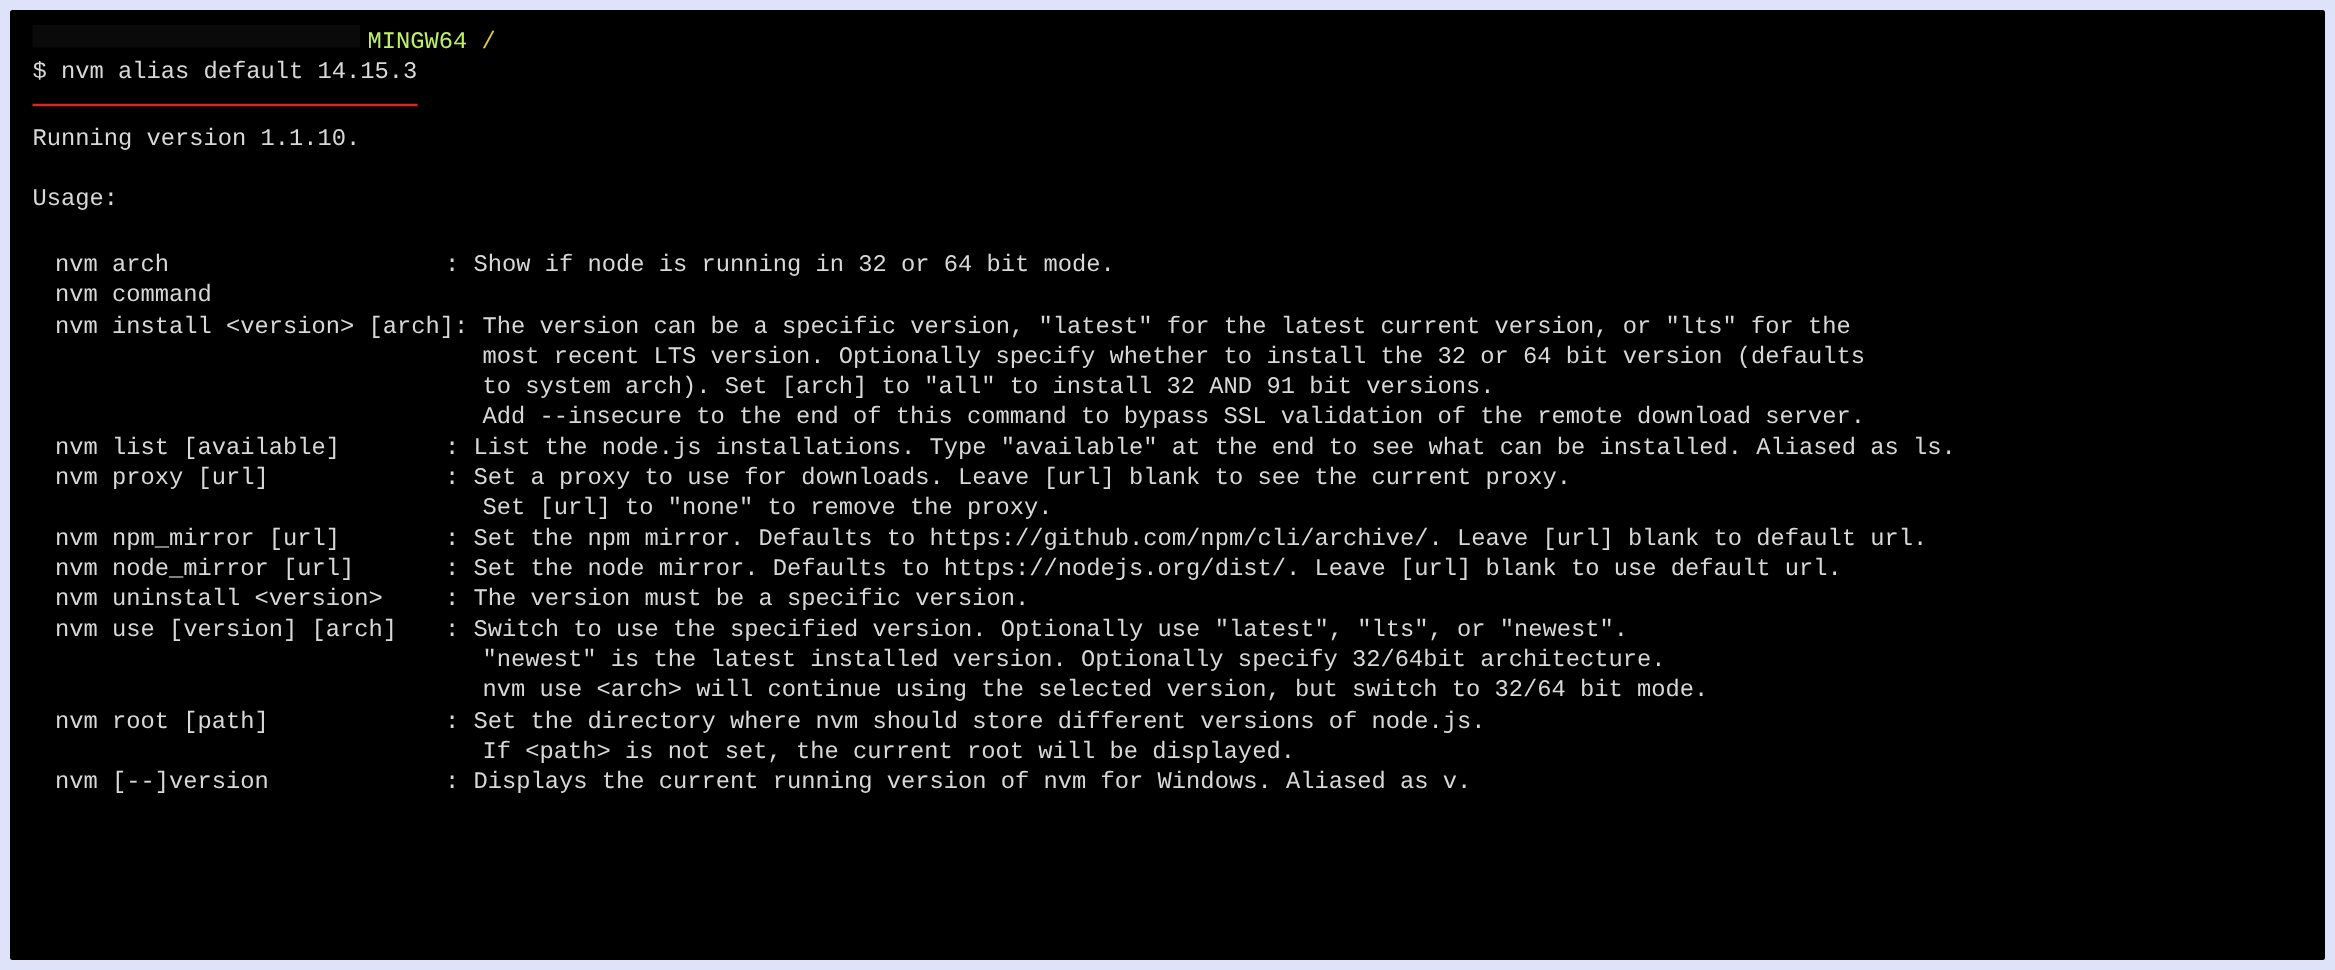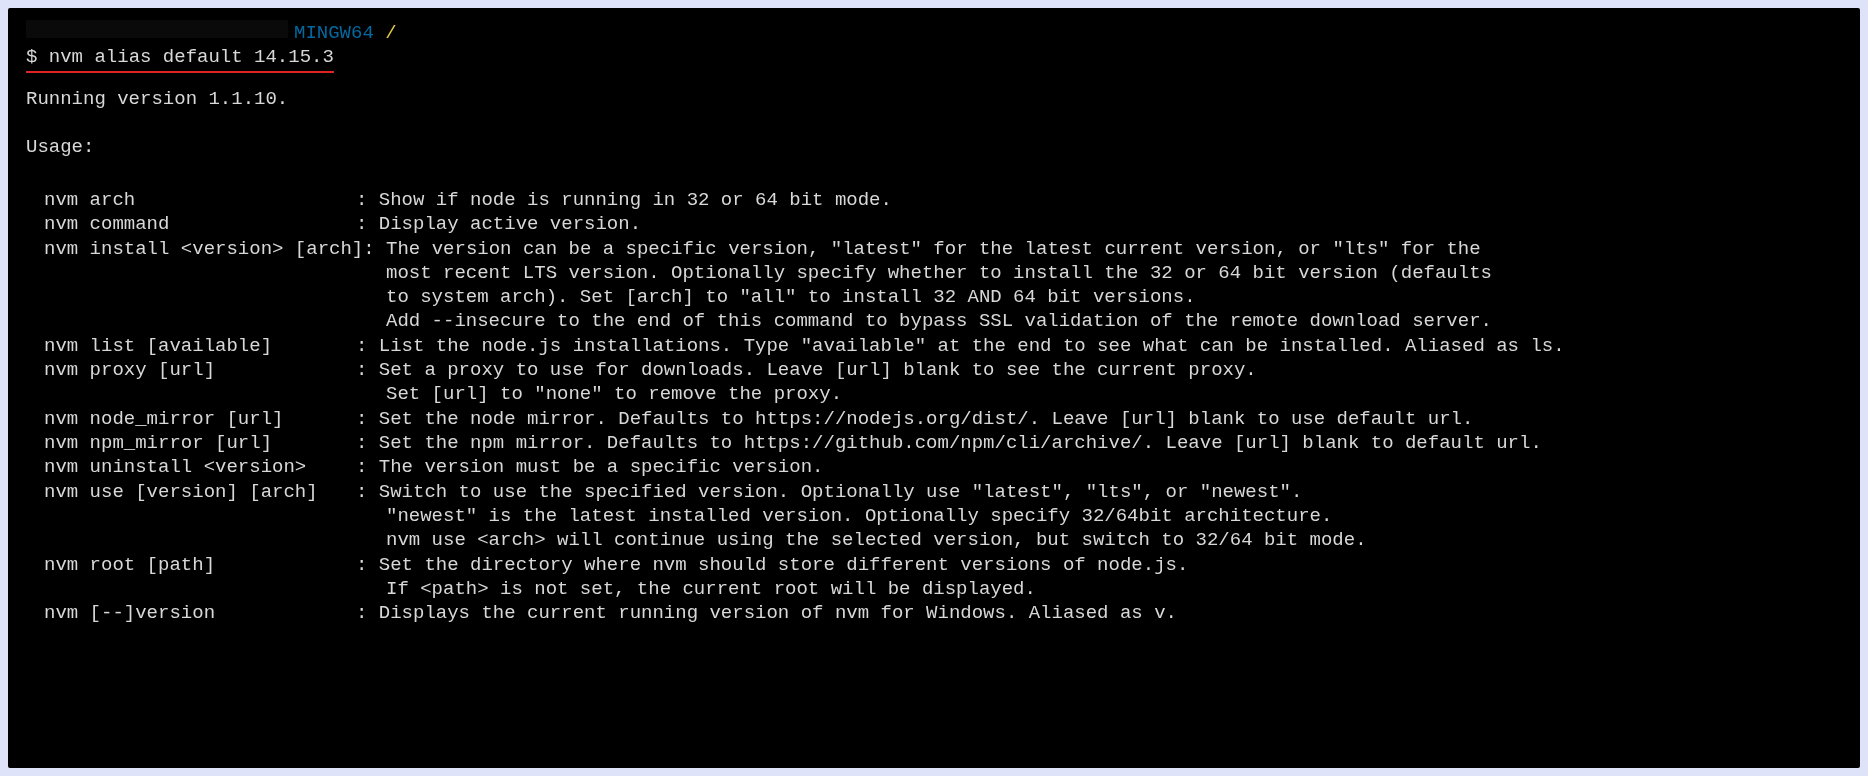--- a/index.html
+++ b/index.html
@@ -26,31 +26,31 @@
     align-items: baseline;
     gap: 0;
   }
   .redacted {
     display: inline-block;
     width: 262px;
     height: 18px;
     background: #0a0a0a;
   }
   .mingw {
-    color: #0369a1;
+    color: #bef264;
     margin-left: 6px;
   }
   .path {
     color: #e2c744;
   }
   .cmd-line {
     color: #d8d8d8;
     display: inline-block;
     border-bottom: 2px solid #e02424;
-    padding-bottom: 1px;
+    padding-bottom: 13px;
   }
   .output {
     margin-top: 14px;
   }
   .usage-list {
     margin-top: 4px;
   }
   .usage-row {
     display: flex;
     align-items: flex-end;
@@ -95,45 +95,44 @@
     <div>Usage:</div>
     <div class="blank"></div>
 
     <div class="usage-list" id="usage-list">
         <div class="usage-row">
           <span class="usage-cmd">nvm arch</span>
           <span class="usage-desc">: Show if node is running in 32 or 64 bit mode.</span>
         </div>
         <div class="usage-row">
           <span class="usage-cmd">nvm command</span>
-          <span class="usage-desc">: Display active version.</span>
         </div>
         <div class="usage-row">
           <span class="usage-cmd">nvm install &lt;version&gt; [arch]</span>
           <span class="usage-desc">: The version can be a specific version, "latest" for the latest current version, or "lts" for the</span>
         </div>
         <div class="usage-cont">most recent LTS version. Optionally specify whether to install the 32 or 64 bit version (defaults</div>
-        <div class="usage-cont">to system arch). Set [arch] to "all" to install 32 AND 64 bit versions.</div>
+        <div class="usage-cont">to system arch). Set [arch] to "all" to install 32 AND 91 bit versions.</div>
         <div class="usage-cont">Add --insecure to the end of this command to bypass SSL validation of the remote download server.</div>
         <div class="usage-row">
           <span class="usage-cmd">nvm list [available]</span>
           <span class="usage-desc">: List the node.js installations. Type "available" at the end to see what can be installed. Aliased as ls.</span>
         </div>
         <div class="usage-row">
           <span class="usage-cmd">nvm proxy [url]</span>
           <span class="usage-desc">: Set a proxy to use for downloads. Leave [url] blank to see the current proxy.</span>
         </div>
         <div class="usage-cont">Set [url] to "none" to remove the proxy.</div>
         <div class="usage-row">
+          <span class="usage-cmd">nvm npm_mirror [url]</span>
+          <span class="usage-desc">: Set the npm mirror. Defaults to https://github.com/npm/cli/archive/. Leave [url] blank to default url.</span>
+        </div>
+        <div class="usage-row">
           <span class="usage-cmd">nvm node_mirror [url]</span>
           <span class="usage-desc">: Set the node mirror. Defaults to https://nodejs.org/dist/. Leave [url] blank to use default url.</span>
-        </div>
-        <div class="usage-row">
-          <span class="usage-cmd">nvm npm_mirror [url]</span>
-          <span class="usage-desc">: Set the npm mirror. Defaults to https://github.com/npm/cli/archive/. Leave [url] blank to default url.</span>
         </div>
         <div class="usage-row">
           <span class="usage-cmd">nvm uninstall &lt;version&gt;</span>
           <span class="usage-desc">: The version must be a specific version.</span>
         </div>
         <div class="usage-row">
           <span class="usage-cmd">nvm use [version] [arch]</span>
           <span class="usage-desc">: Switch to use the specified version. Optionally use "latest", "lts", or "newest".</span>
         </div>
         <div class="usage-cont">"newest" is the latest installed version. Optionally specify 32/64bit architecture.</div>

